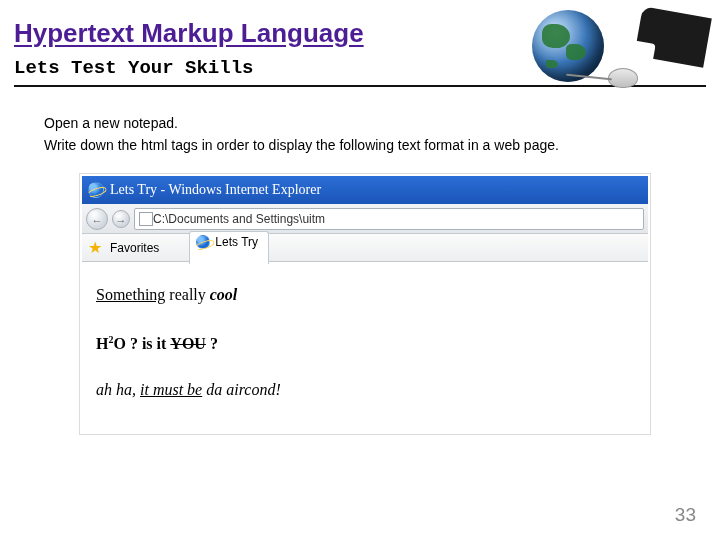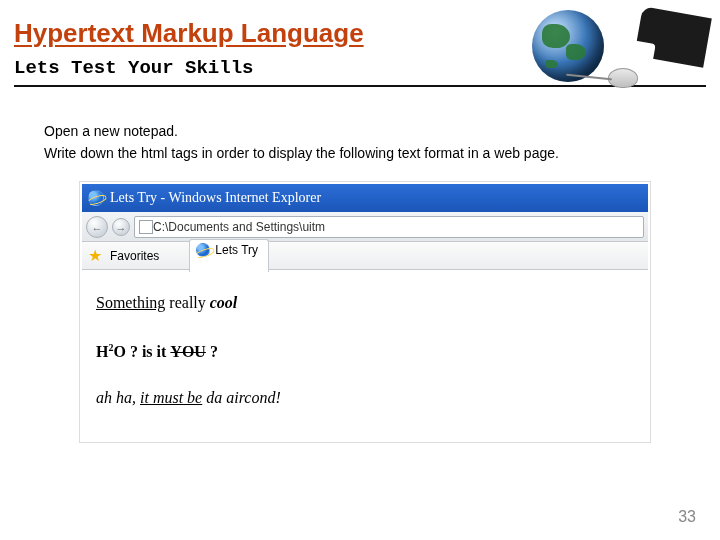--- a/index.html
+++ b/index.html
@@ -8,39 +8,38 @@
     height: 540px;
     background: #fff;
     font-family: Arial, sans-serif;
     position: relative;
     overflow: hidden;
   }
   .title {
     font-size: 26px;
     font-weight: bold;
     padding: 18px 0 2px 14px;
-    color: #c2410c;
+    color: #4c1d95;
     text-decoration: underline;
     text-underline-offset: 3px;
   }
   .subtitle {
     font-size: 19px;
     font-weight: bold;
     padding: 6px 0 6px 14px;
     font-family: Liberation Mono, monospace;
   }
   .divider {
     border-bottom: 2px solid #111;
     margin: 0 14px 0 14px;
   }
   .instr {
     font-size: 14px;
     padding: 26px 0 0 44px;
     line-height: 1.55;
-    margin-top: 8px;
   }
   .browser {
     margin: 18px 40px 0 80px;
     border: 2px solid #fff;
     box-shadow: 0 0 0 1px #dcdcdc;
     width: 570px;
     font-family: "Segoe UI", Tahoma, sans-serif;
     font-size: 12px;
   }
   .titlebar {
@@ -126,21 +125,21 @@
   .line1 .u{ text-decoration: underline; }
   .line1 .cool{ font-style: italic; font-weight: bold; }
   .line2 { font-weight: bold; margin-top: 18px;}
   .line2 sup{font-size:10px;}
   .line2 .you{ text-decoration: line-through; font-family: Liberation Serif, serif; }
   .line3 { font-style: italic; margin-top: 16px;}
   .line3 .must{ text-decoration: underline; text-align: center; }
   .pagenum {
     position: absolute;
     bottom: 14px; right: 24px;
-    font-size: 16px; color:#888;
+    font-size: 19px; color:#888;
   }
   .deco {
     position:absolute; right:6px; top:4px; width:200px; height:94px;
     pointer-events:none;
   }
   .globe{
     position:absolute; right:110px; top:6px;
     width:72px;height:72px;border-radius:50%;
     background: radial-gradient(circle at 32% 30%, #cfe8ff 0%, #3a77b9 45%, #0b2e55 90%);
     box-shadow: inset -6px -8px 14px rgba(0,0,0,.45);

